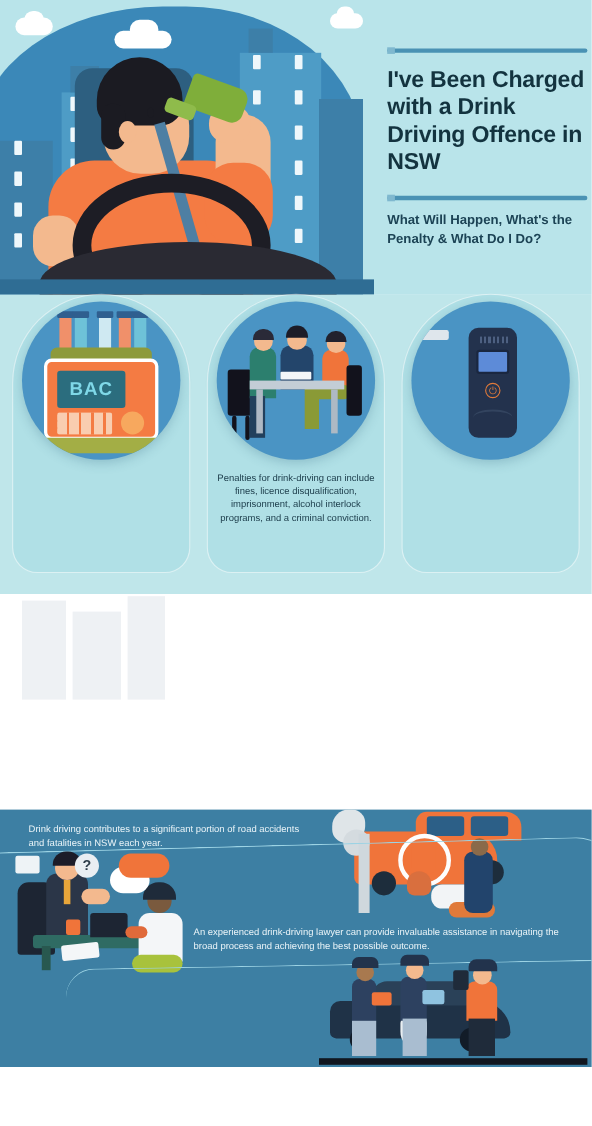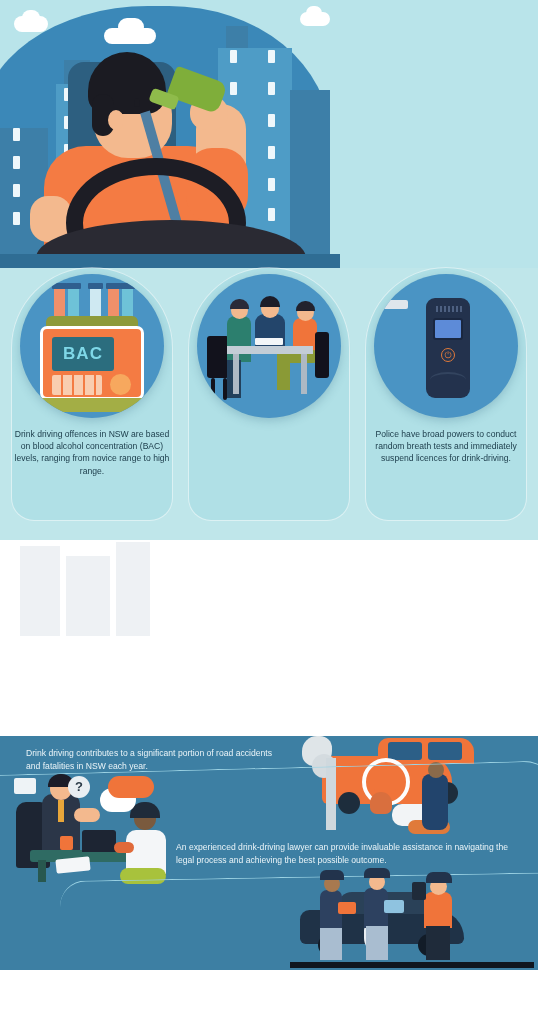--- a/index.html
+++ b/index.html
@@ -162,20 +162,30 @@
       <div class="bottle" style="left:170px;top:74px;width:54px;height:32px;border-radius:4px 10px 10px 4px;transform:rotate(20deg);"></div>
       <div class="bottle" style="left:150px;top:92px;width:28px;height:14px;border-radius:4px;transform:rotate(20deg);background:#8fbb4b;"></div>
 
       <div class="belt" style="left:140px;top:112px;width:10px;height:148px;transform:rotate(-16deg);transform-origin:top center;"></div>
 
       <div class="wheel-o" style="left:66px;top:158px;"></div>
       <div class="dash"></div>
       <div class="road"></div>
     </div>
 
+    <div class="hdr-text">
+      <div class="rule" style="left:4px;top:44px;width:182px;">
+        <span class="nub"></span>
+      </div>
+      <div class="h1">I've Been Charged with a Drink Driving Offence in NSW</div>
+      <div class="rule" style="left:4px;top:178px;width:182px;">
+        <span class="nub"></span>
+      </div>
+      <div class="h2">What Will Happen, What's the Penalty &amp; What Do I Do?</div>
+    </div>
   </div>
 
   <div class="sec2">
 
     <div class="card c1">
       <div class="card-bg"></div>
       <div class="circ">
         <div class="tube" style="left:34px;background:#f0906a;">
             <i></i>
           </div>
@@ -192,21 +202,20 @@
             <i></i>
           </div>
         <div class="bac-top"></div>
         <div class="bac-body">
           <div class="bac-screen">BAC</div>
           <div class="bac-keys"></div>
           <div class="bac-knob"></div>
         </div>
         <div class="bac-base"></div>
       </div>
-      <div class="card-txt">Drink driving offences in NSW are based on blood alcohol concentration (BAC) levels, ranging from novice range to high range.</div>
     </div>
 
     <div class="card c2">
       <div class="card-bg"></div>
       <div class="circ">
         <div class="chair" style="left:10px;top:62px;width:22px;height:42px;"></div>
         <div class="chair" style="left:14px;top:104px;width:4px;height:22px;"></div>
         <div class="chair" style="left:26px;top:104px;width:4px;height:22px;"></div>
         <div class="person" style="left:30px;top:42px;width:24px;height:46px;background:#2c7f6e;border-radius:8px 8px 0 0;"></div>
         <div class="ph" style="left:34px;top:28px;width:17px;height:17px;background:#f3b98e;"></div>
@@ -219,34 +228,34 @@
         <div class="ph" style="left:100px;top:30px;width:17px;height:17px;background:#f3b98e;"></div>
         <div class="hair" style="left:99px;top:27px;width:19px;height:10px;border-radius:9px 9px 0 0;background:#22222e;"></div>
         <div class="person" style="left:80px;top:76px;width:40px;height:13px;background:#8a9a36;border-radius:4px;"></div>
         <div class="person" style="left:80px;top:86px;width:13px;height:30px;background:#8a9a36;"></div>
         <div class="chair" style="left:118px;top:58px;width:14px;height:46px;"></div>
         <div class="tbl"></div>
         <div class="tbl-leg" style="left:36px;"></div>
         <div class="tbl-leg" style="left:104px;"></div>
         <div style="position:absolute;left:58px;top:64px;width:28px;height:7px;background:#f3f6f8;border-radius:1px;"></div>
       </div>
+      <div class="card-txt">Penalties for drink-driving can include fines, licence disqualification, imprisonment, alcohol interlock programs, and a criminal conviction.</div>
     </div>
 
     <div class="card c3">
       <div class="card-bg"></div>
       <div class="circ">
         <div class="brz">
           <div class="brz-grill"></div>
           <div class="brz-scr"></div>
           <div class="brz-pw">⏻</div>
           <div style="position:absolute;left:4px;bottom:10px;width:36px;height:16px;border-top:2px solid #33445f;border-radius:50% 50% 0 0;"></div>
         </div>
         <div class="brz-mp" style="left:30px;top:26px;transform:translateX(-22px);"></div>
       </div>
-      <div class="card-txt">Police have broad powers to conduct random breath tests and immediately suspend licences for drink-driving.</div>
     </div>
   </div>
 
   <div class="sec3">
 
     <div class="bg-city" style="left:20px;top:6px;width:40px;height:90px;"></div>
     <div class="bg-city" style="left:66px;top:16px;width:44px;height:80px;"></div>
     <div class="bg-city" style="left:116px;top:2px;width:34px;height:94px;"></div>
 
   </div>
@@ -292,21 +301,21 @@
       <div style="position:absolute;left:126px;top:34px;width:22px;height:24px;background:#7a5a3e;border-radius:11px;"></div>
       <div style="position:absolute;left:122px;top:30px;width:30px;height:16px;background:#1f2b3a;border-radius:14px 14px 0 0;"></div>
       <div style="position:absolute;left:112px;top:96px;width:46px;height:16px;background:#a8c23c;border-radius:8px;"></div>
       <div style="position:absolute;left:106px;top:70px;width:20px;height:11px;background:#e06a3a;border-radius:6px;"></div>
       <div style="position:absolute;left:60px;top:4px;width:22px;height:22px;background:#e9eef2;border-radius:50%;color:#2c3b48;font-size:13px;font-weight:bold;text-align:center;line-height:22px;">?</div>
       <div style="position:absolute;left:92px;top:16px;width:36px;height:24px;background:#ffffff;border-radius:12px;"></div>
       <div style="position:absolute;left:100px;top:4px;width:46px;height:22px;background:#f0743a;border-radius:11px;"></div>
       <div style="position:absolute;left:6px;top:6px;width:22px;height:16px;background:#eef3f6;border-radius:2px;"></div>
     </div>
 
-    <div class="tealtxt t2">An experienced drink-driving lawyer can provide invaluable assistance in navigating the legal process and achieving the best possible outcome.</div>
+    <div class="tealtxt t2">An experienced drink-driving lawyer can provide invaluable assistance in navigating the broad process and achieving the best possible outcome.</div>
     <div class="swoop" style="left:60px;top:140px;width:560px;height:52px;border-color:#9cd3e4;border-bottom:none;border-left:none;border-right:none;transform:rotate(-1deg);"></div>
 
     <div class="illo-police">
       <div style="position:absolute;left:10px;top:42px;width:164px;height:34px;background:#1f3247;border-radius:10px 30px 6px 6px;"></div>
       <div style="position:absolute;left:48px;top:24px;width:96px;height:22px;background:#2a4158;border-radius:14px 18px 0 0;"></div>
       <div style="position:absolute;left:28px;top:66px;width:22px;height:22px;background:#121c28;border-radius:50%;"></div>
       <div style="position:absolute;left:128px;top:66px;width:22px;height:22px;background:#121c28;border-radius:50%;"></div>
       <div style="position:absolute;left:74px;top:56px;width:24px;height:28px;background:#e9eef2;border-radius:6px 6px 50% 50%;"></div>
 
       <div style="position:absolute;left:30px;top:22px;width:22px;height:40px;background:#2d4160;border-radius:7px 7px 0 0;"></div>

